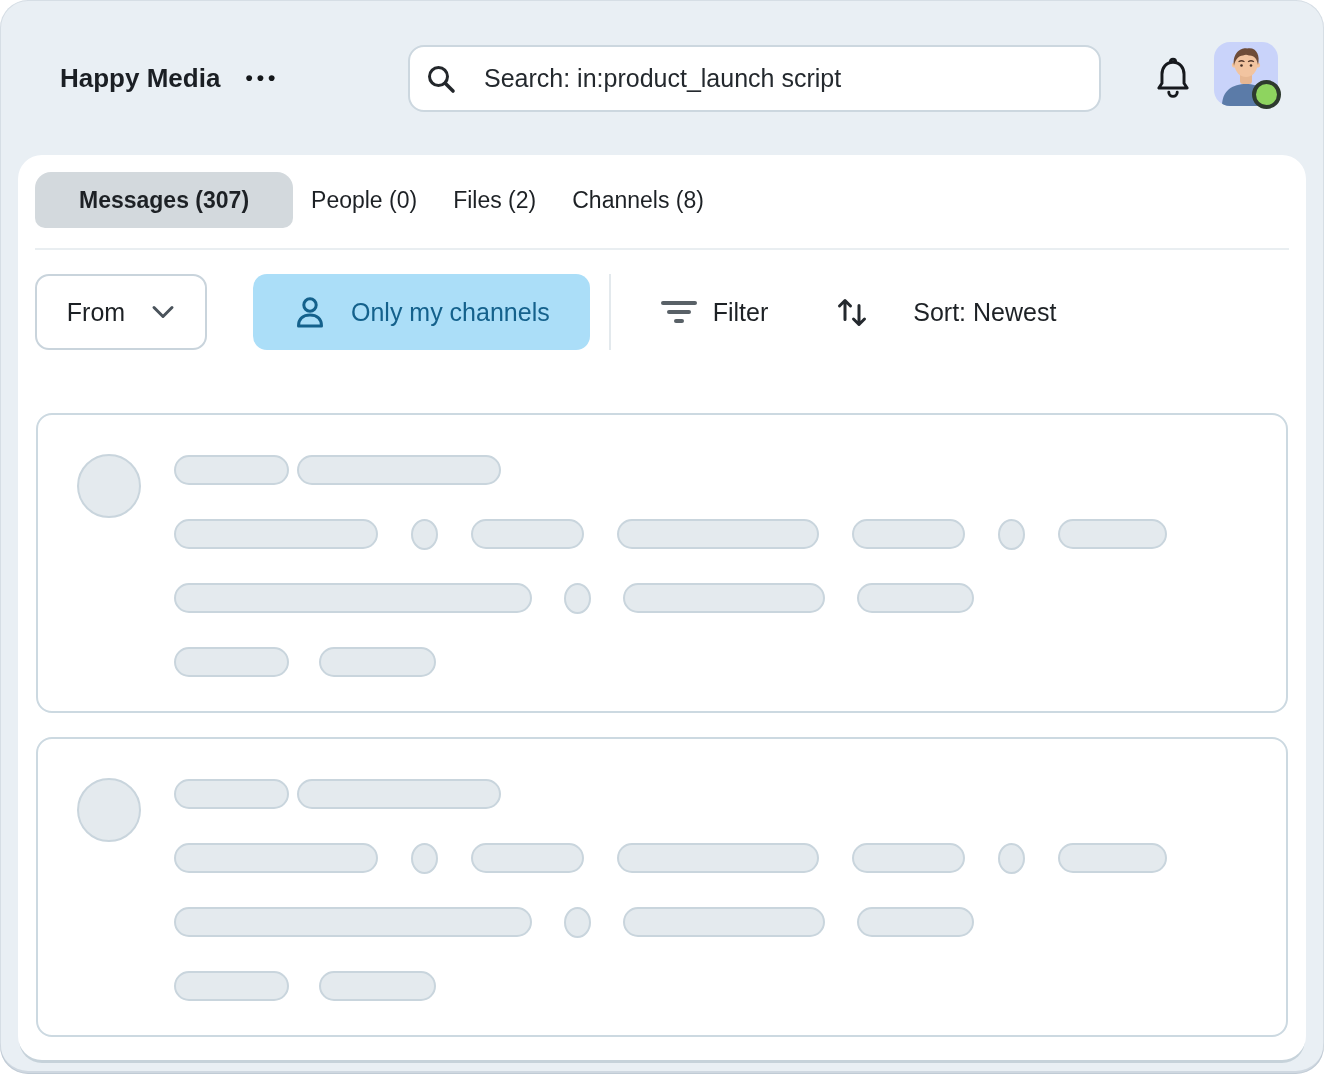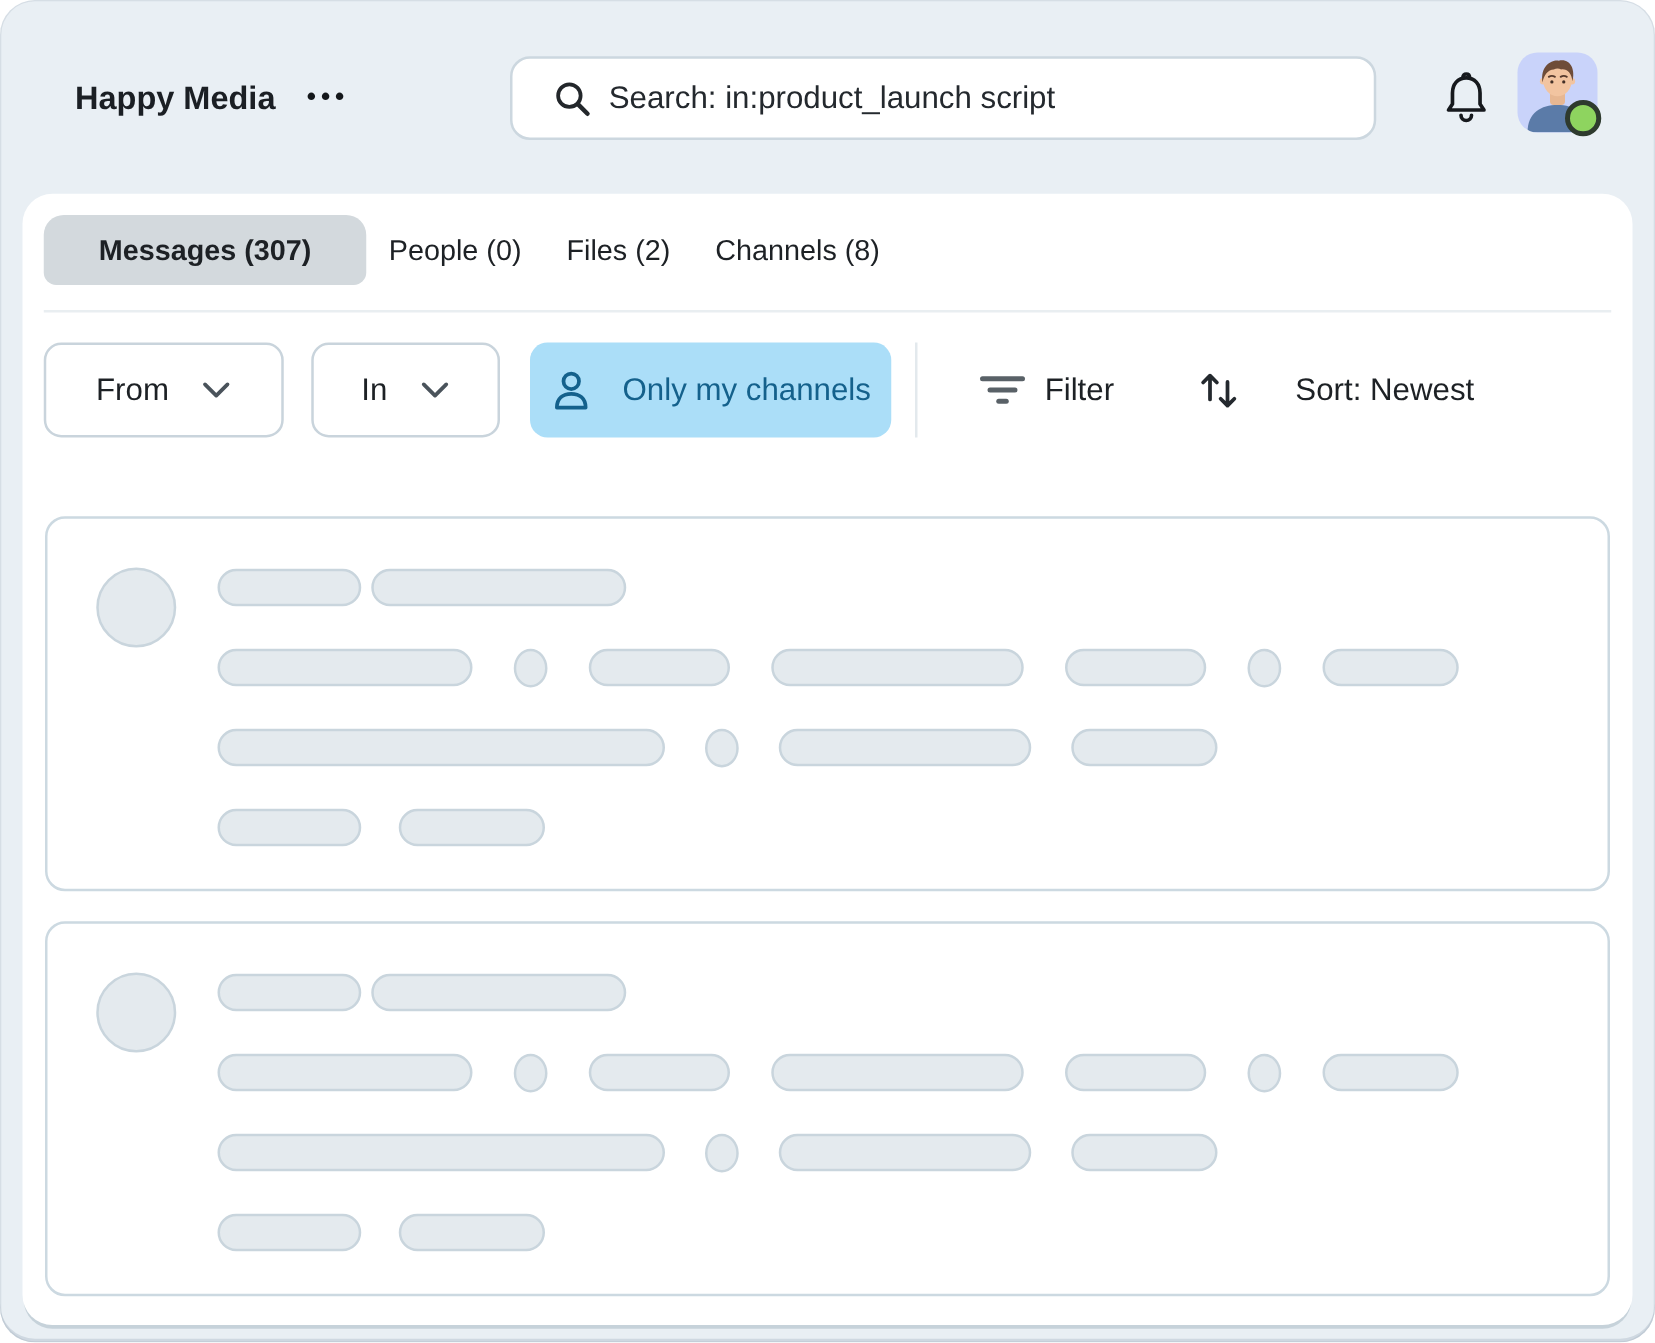--- a/index.html
+++ b/index.html
@@ -6,46 +6,46 @@
   body{width:1324px;height:1074px;overflow:hidden;font-family:"Liberation Sans",sans-serif;color:#1d2125;}
   .page{position:relative;width:1324px;height:1074px;background:#e9eff4;border-radius:28px;overflow:hidden;
         box-shadow:inset 0 0 0 1px rgba(125,145,160,.18), inset 0 -3px 0 rgba(160,175,190,.35);}
 
   
   .brand{position:absolute;left:60px;top:60px;display:flex;align-items:center;gap:25px;}
   .brand-name{font-size:26px;font-weight:700;color:#1b1f24;line-height:36px;}
   .dots{font-size:21px;font-weight:700;letter-spacing:4px;color:#14171a;cursor:pointer;line-height:36px;}
   .searchbox{position:absolute;left:408px;top:45px;width:693px;height:67px;box-sizing:border-box;
              background:#fff;border:2px solid #ccd7df;border-radius:16px;
-             display:flex;align-items:center;gap:13px;padding-left:32px;cursor:text;}
+             display:flex;align-items:center;gap:27px;padding-left:15px;cursor:text;}
   .search-text{font-size:25px;color:#24292e;white-space:nowrap;}
   .bell{position:absolute;left:1154px;top:57px;cursor:pointer;}
   .avatar{position:absolute;left:1214px;top:42px;width:64px;height:64px;border-radius:16px;
           background:var(--avatar-bg,#c9d3fa);cursor:pointer;}
   .avatar-img{position:absolute;inset:0;border-radius:16px;overflow:hidden;}
   .presence{position:absolute;right:-3px;bottom:-3px;width:21px;height:21px;border-radius:50%;
             background:var(--presence-green,#8ed45f);border:4px solid #2e3a2e;}
 
   
   .panel{position:absolute;left:18px;top:155px;width:1288px;height:905px;background:#fff;
          border-radius:24px;box-shadow:0 4px 0 -1px #c6d2da;}
   .tabs{position:absolute;left:17px;top:17px;height:56px;display:flex;align-items:stretch;}
   .tab{display:flex;align-items:center;padding:0 18px;font-size:23px;font-weight:400;color:#1d2125;cursor:pointer;white-space:nowrap;}
   .tab.active{background:#d3d9dd;border-radius:16px 16px 10px 10px;font-weight:700;padding:16px 44px;}
   .tabs-divider{position:absolute;left:17px;right:17px;top:93px;height:2px;background:#e9eef1;}
 
   
   .filterbar{position:absolute;left:17px;top:119px;height:76px;display:flex;align-items:center;}
   .fbtn{height:76px;box-sizing:border-box;border:2px solid #c9d4dc;border-radius:14px;background:#fff;
         display:flex;align-items:center;justify-content:center;gap:26px;font-size:25px;color:#1d2125;cursor:pointer;}
-  .fbtn.from{width:192px;margin-right:22px;}
+  .fbtn.from{width:172px;margin-right:22px;}
   .fbtn.in{width:151px;}
   .chip{height:76px;box-sizing:border-box;margin-left:24px;border-radius:14px;
         background:var(--accent-chip-bg,#abdef8);display:flex;align-items:center;gap:24px;
-        padding:0 16px;color:var(--accent-chip-text,#14618c);font-size:25px;cursor:pointer;white-space:nowrap;}
+        padding:0 40px;color:var(--accent-chip-text,#14618c);font-size:25px;cursor:pointer;white-space:nowrap;}
   .vdiv{width:2px;height:76px;background:#e3e9ed;margin-left:19px;}
   .filter-group{display:flex;align-items:center;gap:14px;margin-left:48px;font-size:25px;cursor:pointer;}
   .sort-group{display:flex;align-items:center;gap:44px;margin-left:67px;font-size:25px;cursor:pointer;white-space:nowrap;}
 
   
   .results{position:absolute;left:18px;top:258px;width:1252px;display:flex;flex-direction:column;gap:24px;}
   .card{box-sizing:border-box;height:300px;background:#fff;border:2px solid #ccd9e1;border-radius:16px;position:relative;cursor:pointer;}
   .sk-avatar{position:absolute;left:39px;top:39px;width:64px;height:64px;border-radius:50%;
              background:#e4eaee;border:2px solid #c9d5dd;box-sizing:border-box;}
   .sk-body{position:absolute;left:136px;top:40px;display:flex;flex-direction:column;gap:34px;}
@@ -110,28 +110,20 @@
 
     <div class="filterbar">
       <button class="fbtn from" style="font-family:inherit;">
         <span>From</span>
         <span style="display:flex;">
           <svg width="24" height="14" viewBox="0 0 24 14">
               <path d="M3 2.5 L12 11.5 L21 2.5" fill="none" stroke="#4a535b" stroke-width="3" stroke-linecap="round" stroke-linejoin="round"></path>
             </svg>
         </span>
       </button>
-      <button class="fbtn in" style="font-family:inherit;">
-        <span>In</span>
-        <span style="display:flex;">
-          <svg width="24" height="14" viewBox="0 0 24 14">
-              <path d="M3 2.5 L12 11.5 L21 2.5" fill="none" stroke="#4a535b" stroke-width="3" stroke-linecap="round" stroke-linejoin="round"></path>
-            </svg>
-        </span>
-      </button>
       <div class="chip">
         <span style="display:flex;">
           <svg width="34" height="37" viewBox="0 0 34 36">
             <circle cx="17" cy="10.5" r="6.2" fill="none" stroke="var(--accent-chip-text,#14618c)" stroke-width="3"></circle>
             <path d="M5.5 31.5 C5.5 24 10.5 20.5 17 20.5 C23.5 20.5 28.5 24 28.5 31.5 Z" fill="none" stroke="var(--accent-chip-text,#14618c)" stroke-width="3" stroke-linejoin="round"></path>
           </svg>
         </span>
         <span>Only my channels</span>
       </div>
       <div class="vdiv"></div>

